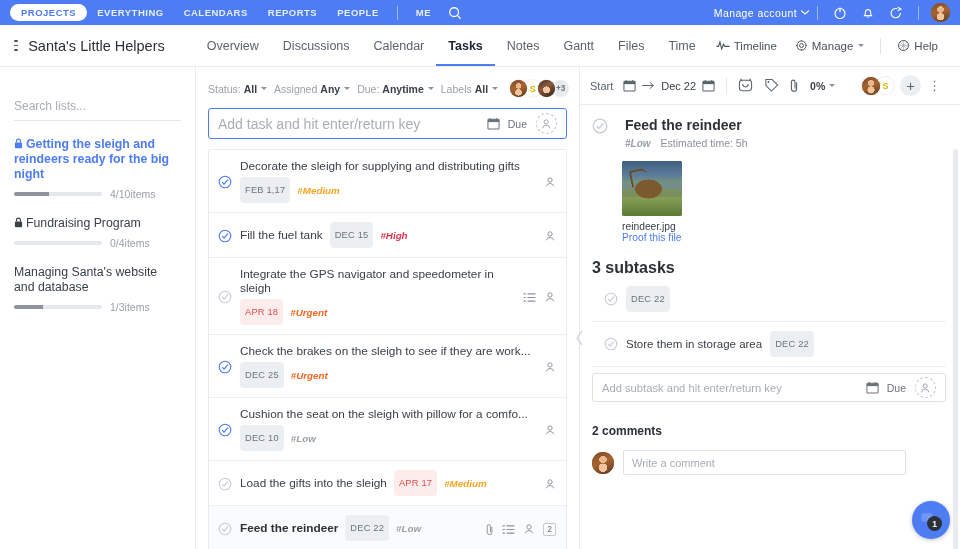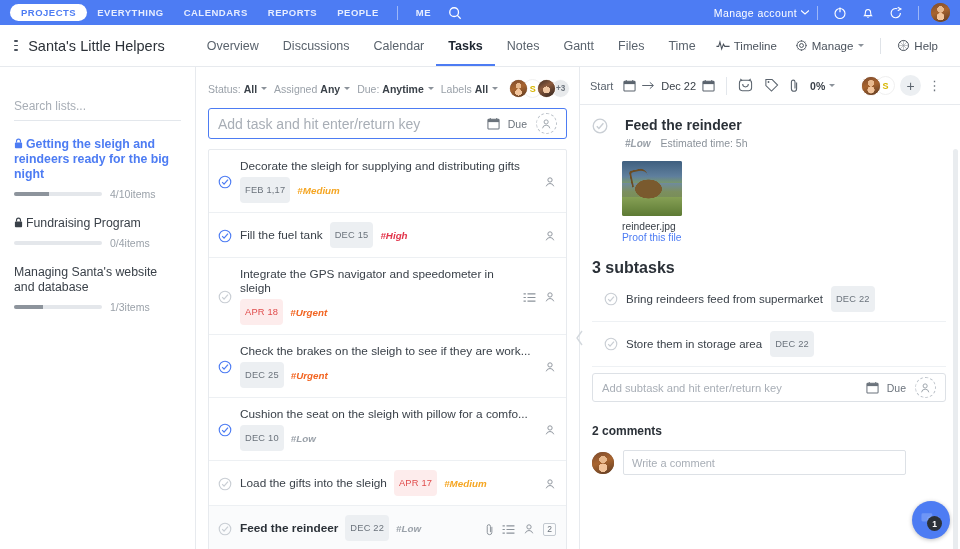--- a/index.html
+++ b/index.html
@@ -760,21 +760,20 @@
 
       <div class="sub-head">3 subtasks</div>
 
       <div class="sub-row">
         <span>
           <svg width="14" height="14" viewBox="0 0 16 16">
               <circle cx="8" cy="8" r="6.6" fill="none" stroke="#c9ced4" stroke-width="1.3"></circle>
               <path d="M4.8 8.2 L6.9 10.4 L11.4 5.2" fill="none" stroke="#c9ced4" stroke-width="1.4"></path>
             </svg>
         </span>
-        <span class="sub-name">Bring reindeers feed from supermarket</span>
         <span class="datechip">DEC 22</span>
       </div>
 
       <div class="sub-row">
         <span>
           <svg width="14" height="14" viewBox="0 0 16 16">
               <circle cx="8" cy="8" r="6.6" fill="none" stroke="#c9ced4" stroke-width="1.3"></circle>
               <path d="M4.8 8.2 L6.9 10.4 L11.4 5.2" fill="none" stroke="#c9ced4" stroke-width="1.4"></path>
             </svg>
         </span>

